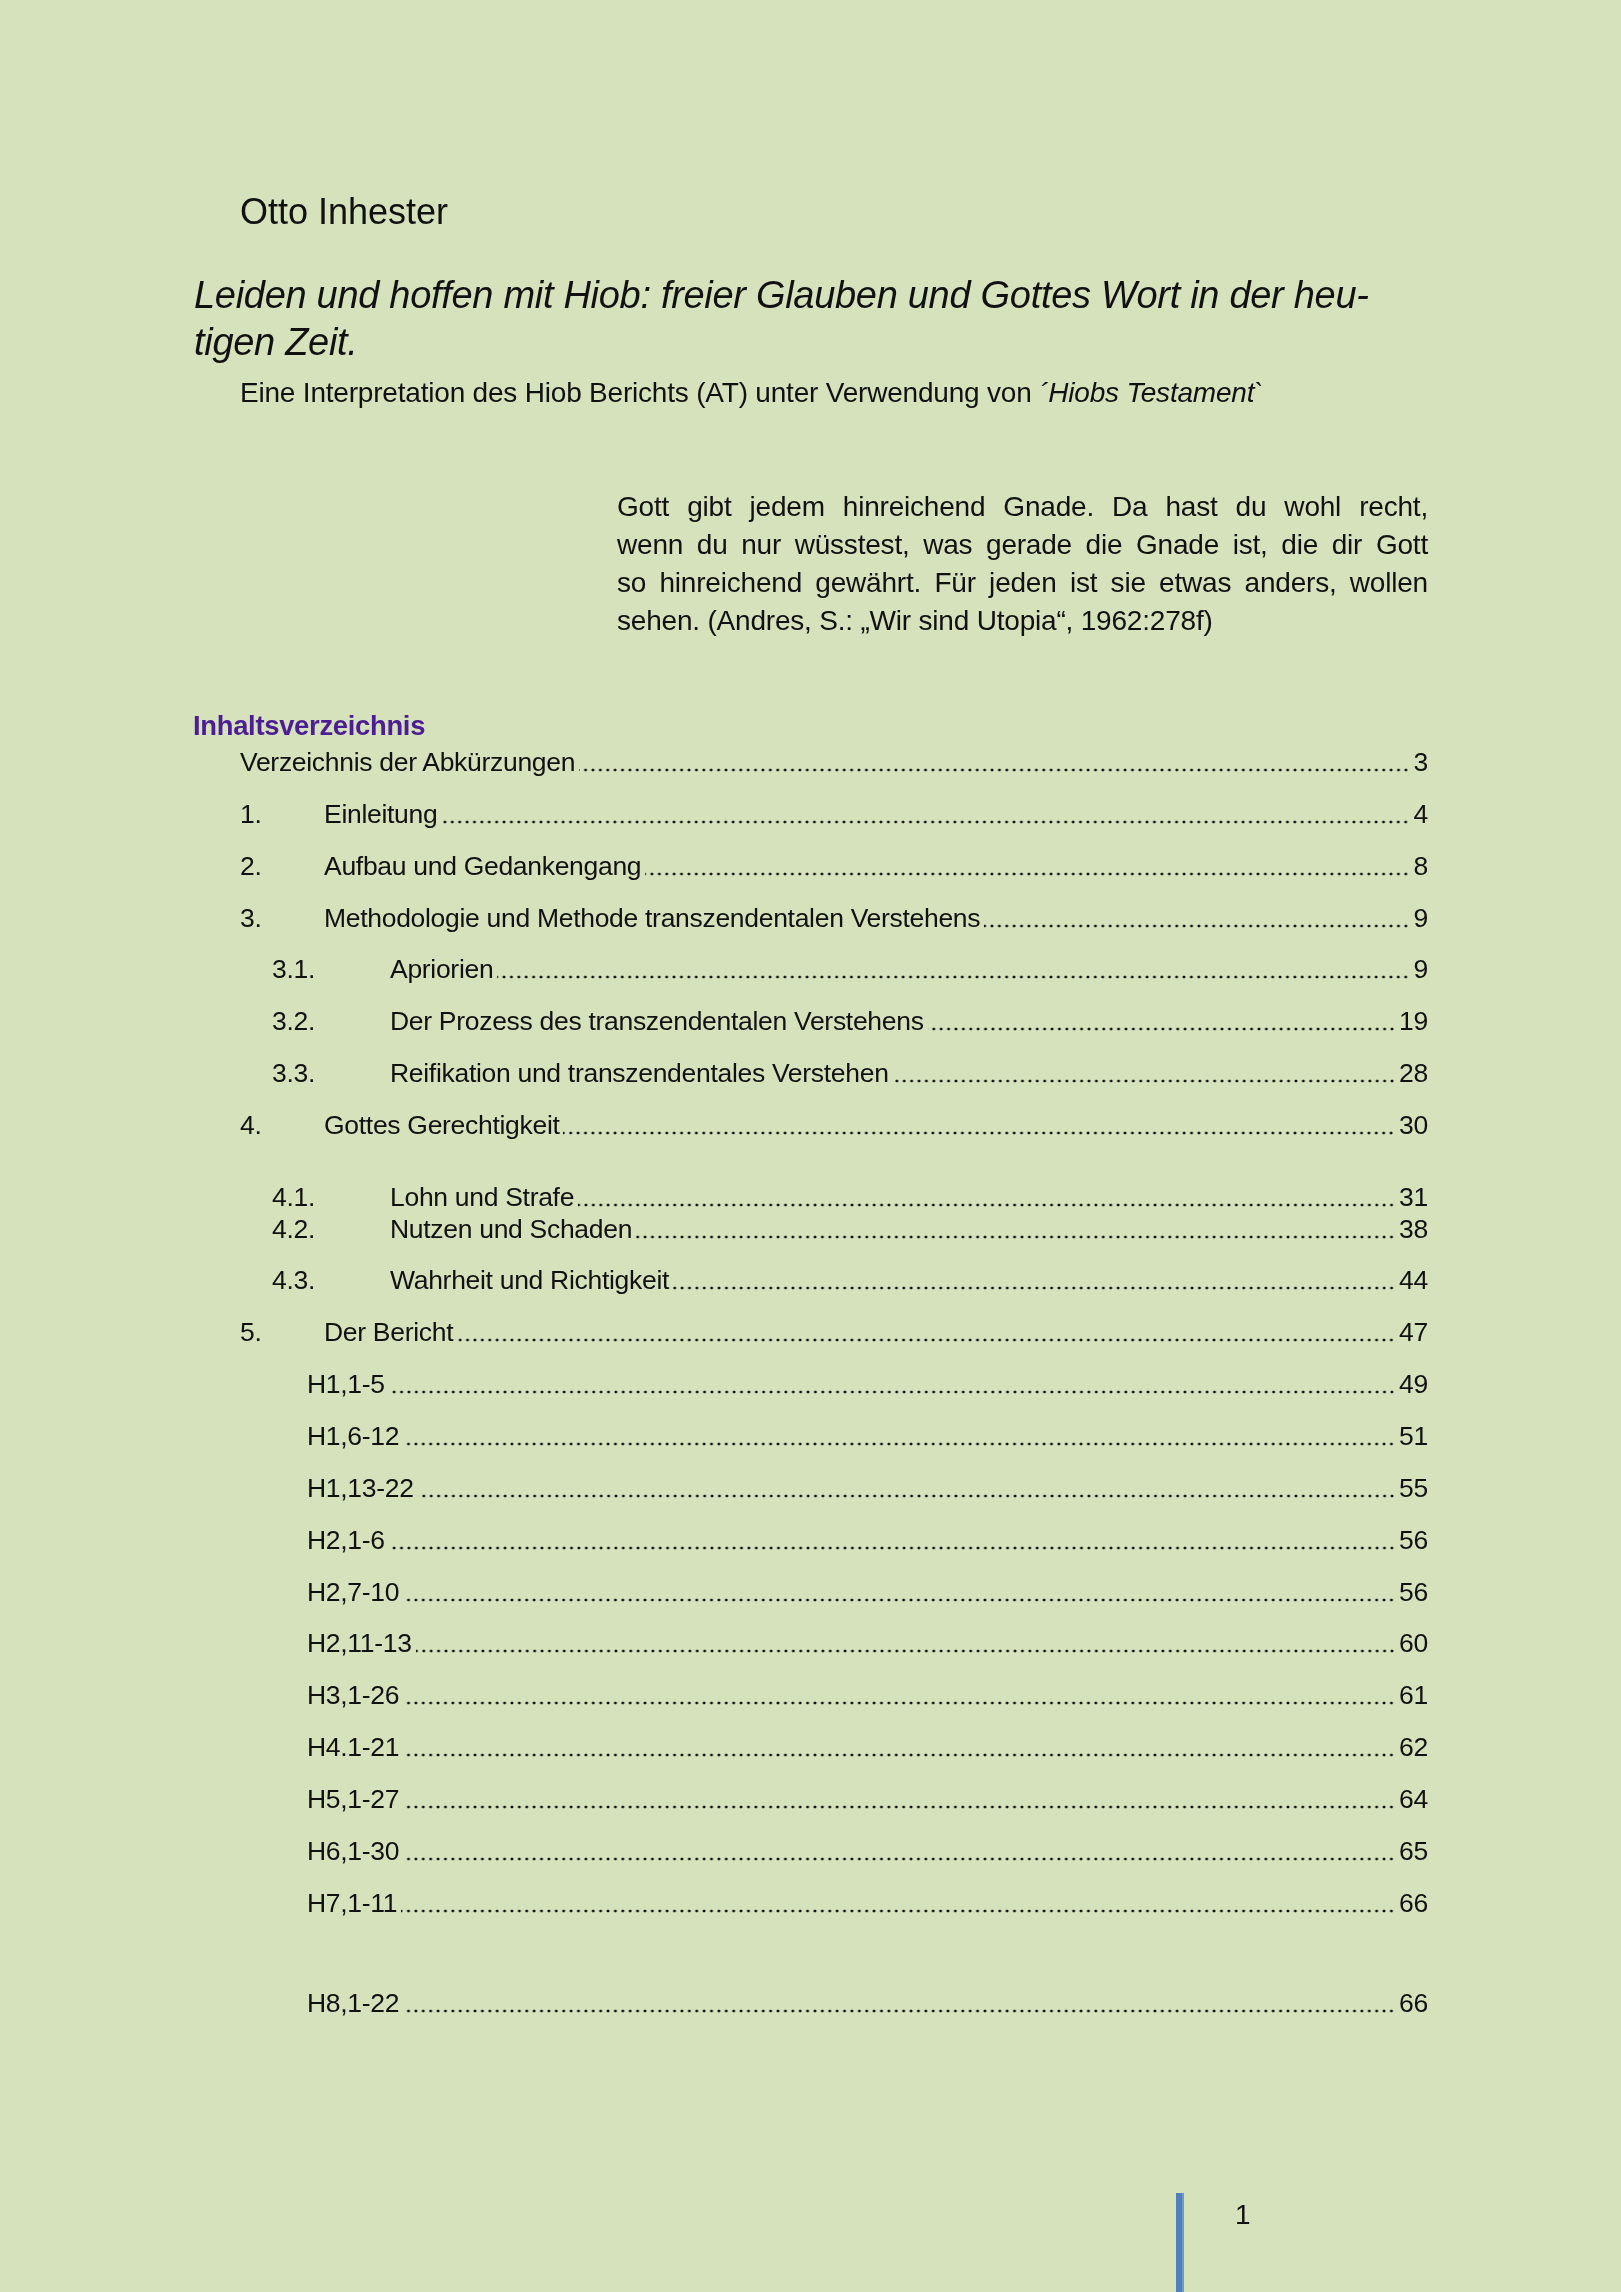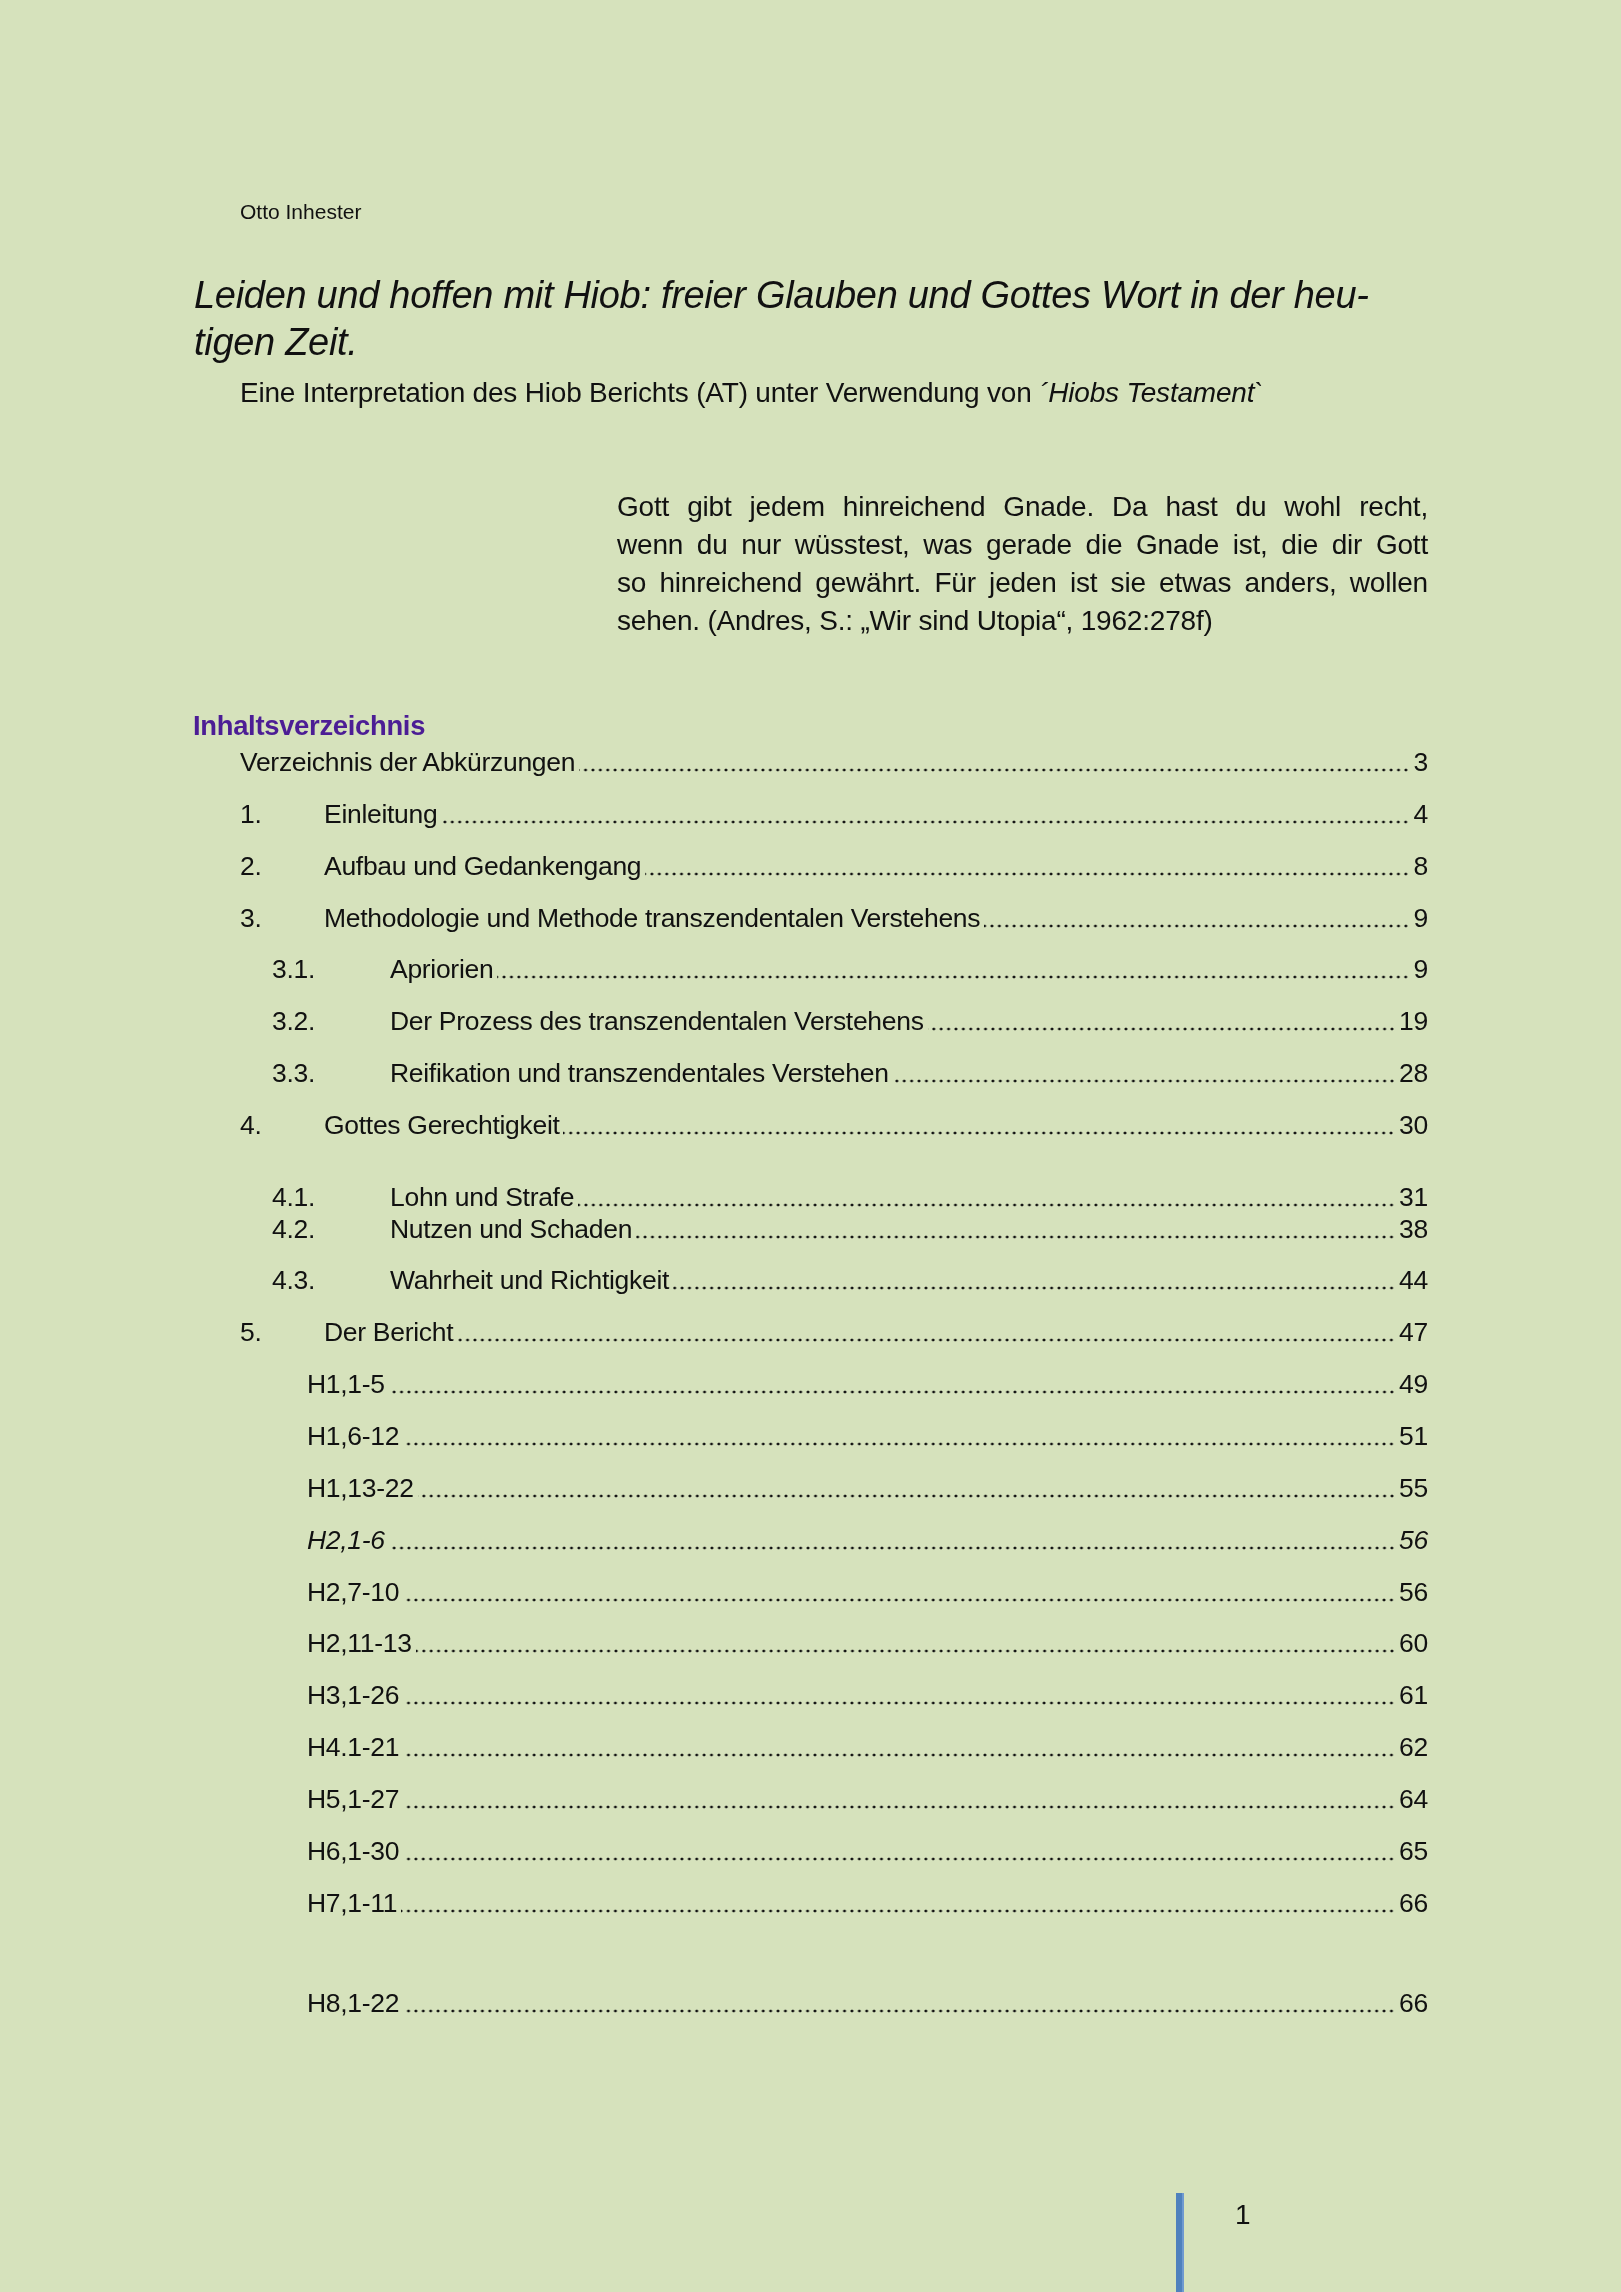--- a/index.html
+++ b/index.html
@@ -13,21 +13,21 @@
       position: relative;
       overflow: hidden;
       font-family: "Liberation Sans", "DejaVu Sans", sans-serif;
       color: #111;
     }
     .abs { position: absolute; white-space: nowrap; }
 
     .author {
       left: 240px;
       top: 194px;
-      font-size: 21px;
+      font-size: 36px;
       line-height: 35px;
     }
     .title {
       left: 194px;
       top: 272px;
       width: 1235px;
       font-size: 38px;
       line-height: 47px;
       font-style: italic;
       white-space: normal;
@@ -224,21 +224,21 @@
     <div class="toc-row" style="top: 674px; left: 307px; width: 1121px;">
       <span class="label">H1,6-12</span>
       <span class="leader"></span>
       <span class="page">51</span>
     </div>
     <div class="toc-row" style="top: 726px; left: 307px; width: 1121px;">
       <span class="label">H1,13-22</span>
       <span class="leader"></span>
       <span class="page">55</span>
     </div>
-    <div class="toc-row" style="top: 778px; left: 307px; width: 1121px; font-style: italic;">
+    <div class="toc-row" style="top: 778px; left: 307px; width: 1121px;">
       <span class="label">H2,1-6</span>
       <span class="leader"></span>
       <span class="page">56</span>
     </div>
     <div class="toc-row" style="top: 830px; left: 307px; width: 1121px;">
       <span class="label">H2,7-10</span>
       <span class="leader"></span>
       <span class="page">56</span>
     </div>
     <div class="toc-row" style="top: 881px; left: 307px; width: 1121px;">

